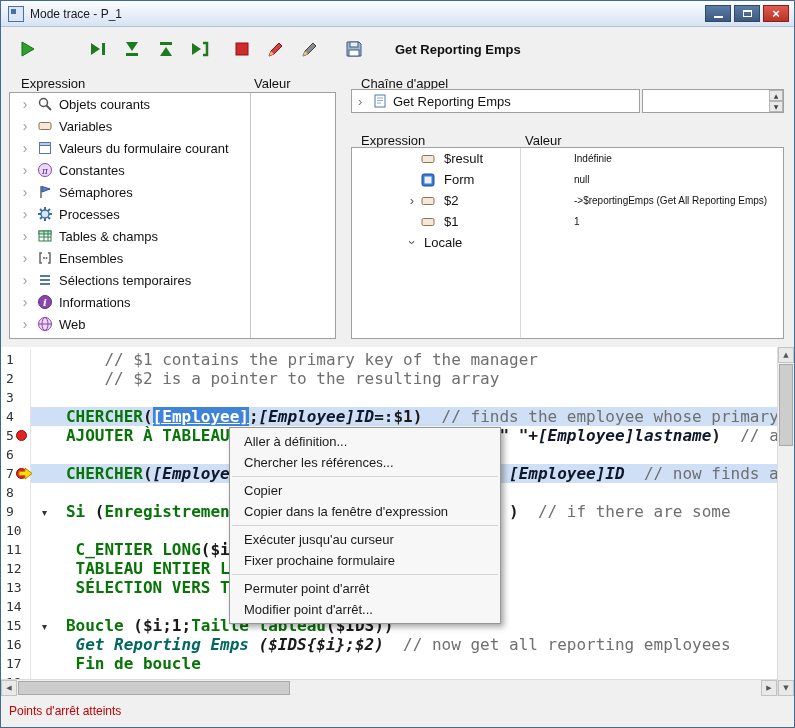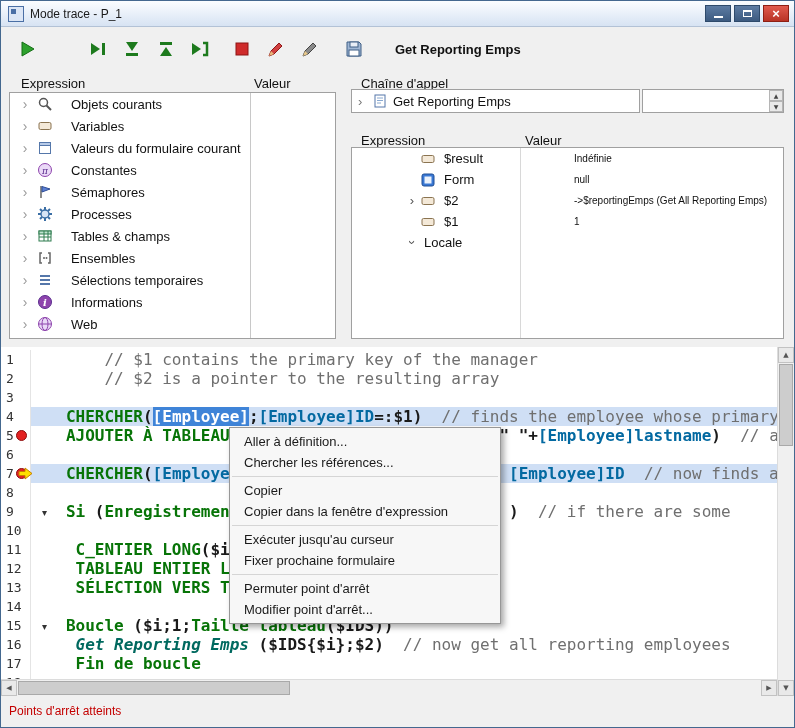--- a/index.html
+++ b/index.html
@@ -44,21 +44,21 @@
   #lbl-expr-right{left:360px;top:132px}
   #lbl-val-right{left:524px;top:132px}
 
   
   .tree-box{position:absolute;left:8px;top:91px;width:327px;height:247px;background:#fff;border:1px solid #a0a0a0;
             box-sizing:border-box;overflow:hidden;}
   .tree-box .col-div{position:absolute;left:240px;top:0;bottom:0;border-left:1px solid #c8c8c8;}
   .tree-row{height:22px;display:flex;align-items:center;}
   .tree-chevron{width:14px;margin-left:8px;color:#9a9a9a;font-size:14px;text-align:center;line-height:14px;}
   .tree-icn{width:18px;margin-left:5px;display:flex;flex:none;}
-  .tree-label{margin-left:16px;font-size:13px;color:#111;white-space:nowrap;}
+  .tree-label{margin-left:4px;font-size:13px;color:#111;white-space:nowrap;}
 
   
   .cc-box{position:absolute;left:350px;top:88px;width:289px;height:24px;background:#fff;border:1px solid #a0a0a0;
           box-sizing:border-box;overflow:hidden;}
   .cc-item{display:flex;align-items:center;height:22px;}
   .cc-chevron{width:12px;margin-left:6px;color:#777;font-size:13px;}
   .cc-icn{display:flex;margin-left:2px;flex:none;}
   .cc-label{margin-left:5px;font-size:13px;color:#111;white-space:nowrap;}
   .cc-extra{position:absolute;left:641px;top:88px;width:142px;height:24px;background:#fff;border:1px solid #a0a0a0;box-sizing:border-box;}
   .cc-spinner{position:absolute;right:0;top:0;width:14px;height:22px;display:flex;flex-direction:column;}
@@ -86,24 +86,24 @@
   .bp{position:absolute;left:15px;top:4px;width:11px;height:11px;border-radius:50%;background:#e32222;
       border:1px solid #8e0e0e;box-sizing:border-box;z-index:2;}
   .cur{position:absolute;left:17px;top:3px;z-index:3;display:flex;}
   .ct{flex:1;position:relative;font:16px/19px "DejaVu Sans Mono",monospace;white-space:pre;font-weight:bold;
       color:#1a1a1a;padding-left:6px;overflow:hidden;box-sizing:border-box;}
   .cl.hl .ct{background:#cfdff5;}
   .fold{position:absolute;left:11px;top:1px;font-size:10px;color:#333;z-index:2;font-family:"DejaVu Sans",sans-serif;}
   .sp{color:#1a1a1a;}
   .sc{font-weight:normal;color:#6f6f6f;}
   .sk{color:#077407;}
-  .sf{color:#0369a1;}
+  .sf{color:#0f172a;font-style:italic;}
   .sm{color:#00695f;font-style:italic;}
-  .smi{}
-  .ssel{background:#3f84d8;color:#fff;}
+  .smi{font-style:italic;}
+  .ssel{background:#3f84d8;color:#fff;text-decoration:underline;}
 
   
   .vscroll{position:absolute;right:0;top:346px;width:17px;height:349px;background:#f0f0f0;border-left:1px solid #dcdcdc;box-sizing:border-box;}
   .hscroll{position:absolute;left:0;top:678px;width:776px;height:17px;background:#f0f0f0;border-top:1px solid #dcdcdc;box-sizing:border-box;}
   .sb-btn{position:absolute;width:16px;height:16px;display:flex;align-items:center;justify-content:center;
           font-size:7px;color:#555;background:#e9e9e9;border:1px solid #c2c2c2;box-sizing:border-box;
           font-family:"DejaVu Sans",sans-serif;}
   .vs-up{top:0;left:0}
   .vs-down{bottom:0;left:0}
   .hs-left{left:0;top:0}

